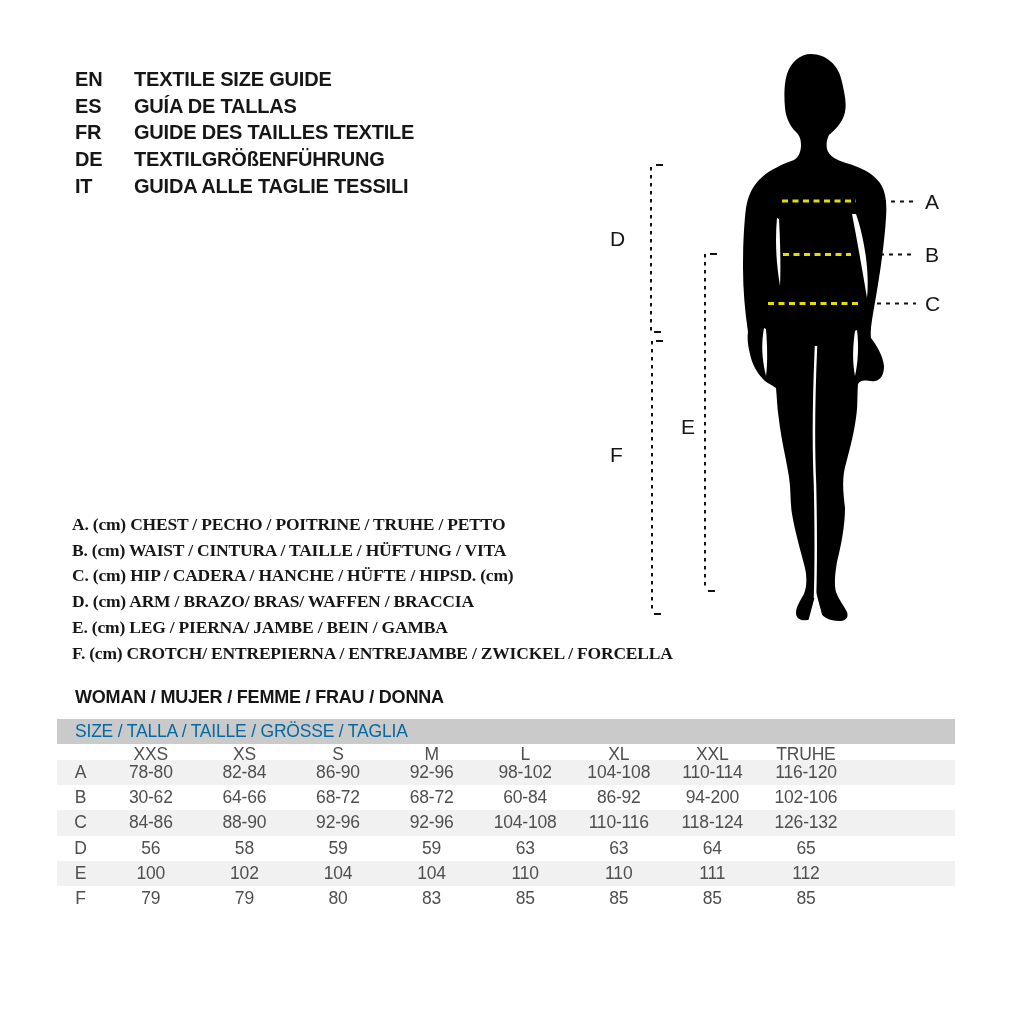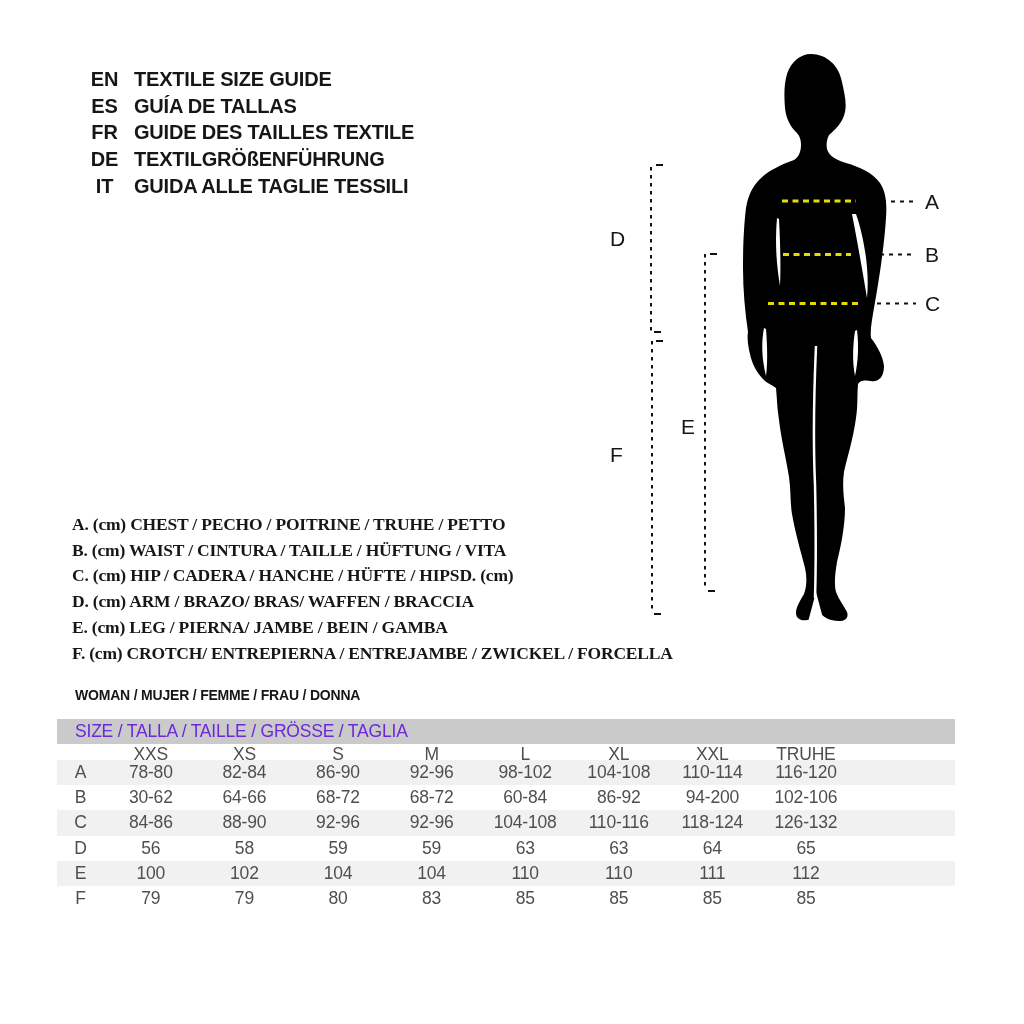--- a/index.html
+++ b/index.html
@@ -2,33 +2,33 @@
 <html><head>
 <meta charset="utf-8">
 <style>
   html,body{margin:0;padding:0;background:#fff;}
   .canvas{
     position:relative;width:1024px;height:1024px;background:#ffffff;overflow:hidden;
     font-family:"Liberation Sans","DejaVu Sans",sans-serif;color:#161616;letter-spacing:-0.2px;
   }
   
   .lang-block{position:absolute;left:75px;top:66px;}
-  .lang-row{display:flex;font-size:20px;font-weight:700;line-height:26.7px;text-align:center;}
+  .lang-row{display:flex;font-size:20px;font-weight:700;line-height:26.7px;}
   .lang-code{width:59px;flex:0 0 59px;}
   
   .figure{position:absolute;left:600px;top:40px;width:380px;height:625px;}
   .figure svg{display:block;width:100%;height:100%;}
   .figure text{font-family:"Liberation Sans","DejaVu Sans",sans-serif;font-size:21px;fill:#161616;}
   
   .measure-list{position:absolute;left:72px;top:512px;font-size:17.5px;font-weight:700;line-height:25.7px;font-family:Liberation Serif, serif;}
   
-  .gender{position:absolute;left:75px;top:687px;font-size:14px;font-weight:700;}
+  .gender{position:absolute;left:75px;top:687px;font-size:18px;font-weight:700;}
   
   .size-table{position:absolute;left:57px;top:719px;width:898px;font-size:17.5px;color:#4f4f4f;}
-  .size-header{height:25px;background:#cacaca;color:#6d28d9;display:flex;align-items:center;padding-left:18px;}
+  .size-header{height:25px;background:#cacaca;color:#0369a1;display:flex;align-items:center;padding-left:18px;}
   .t-row{display:grid;grid-template-columns:47px repeat(8,93.6px) 1fr;height:25.2px;align-items:center;text-align:center;}
   .t-row.colhead{height:16px;}
   .t-row.stripe{background:#f1f1f1;}
   .t-cell{white-space:nowrap;}
 </style>
 </head>
 <body>
 
 <div class="canvas">
 

